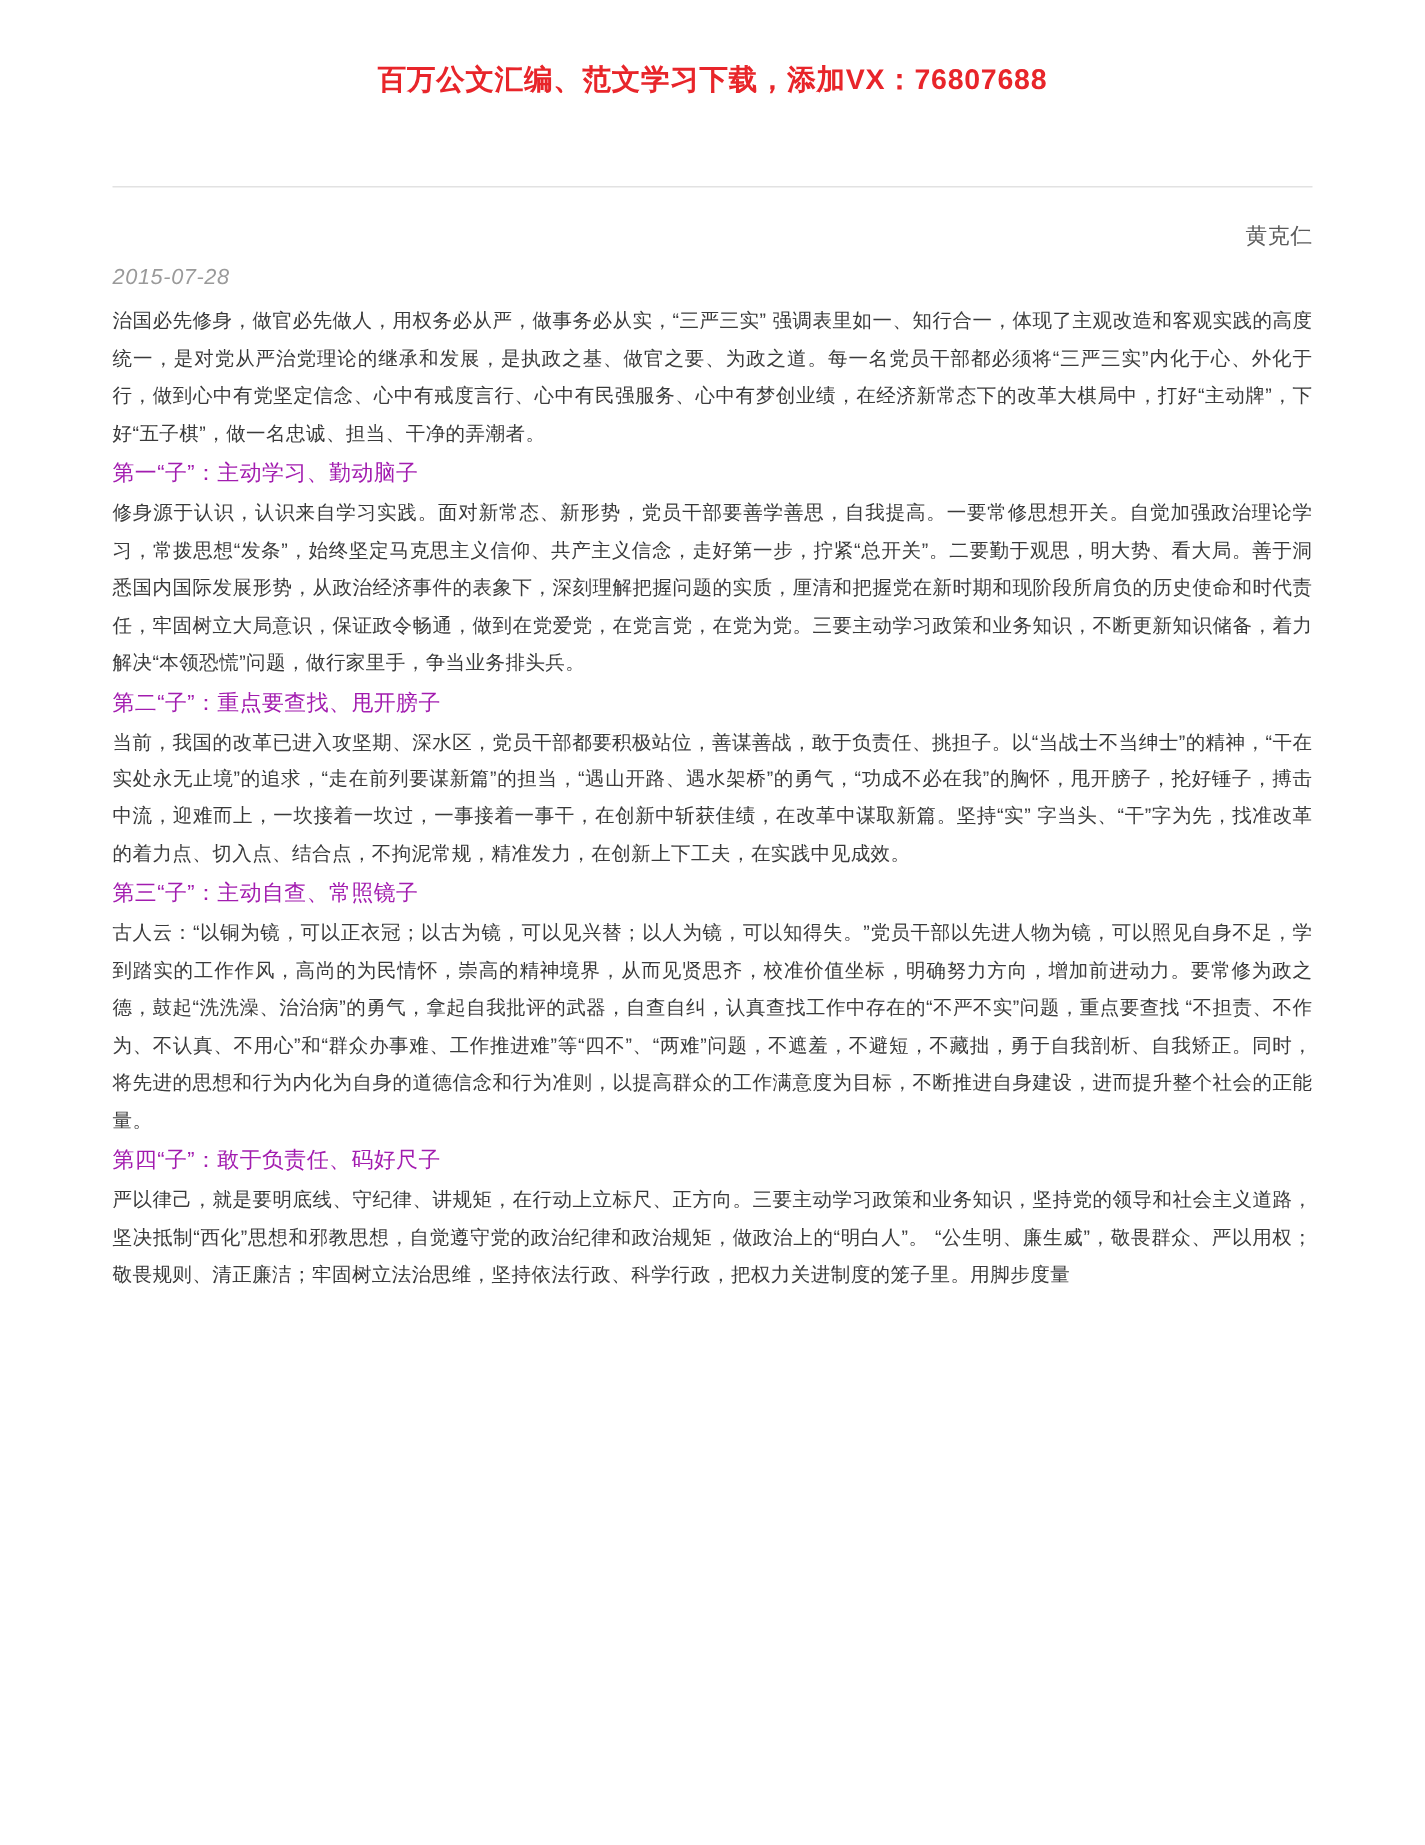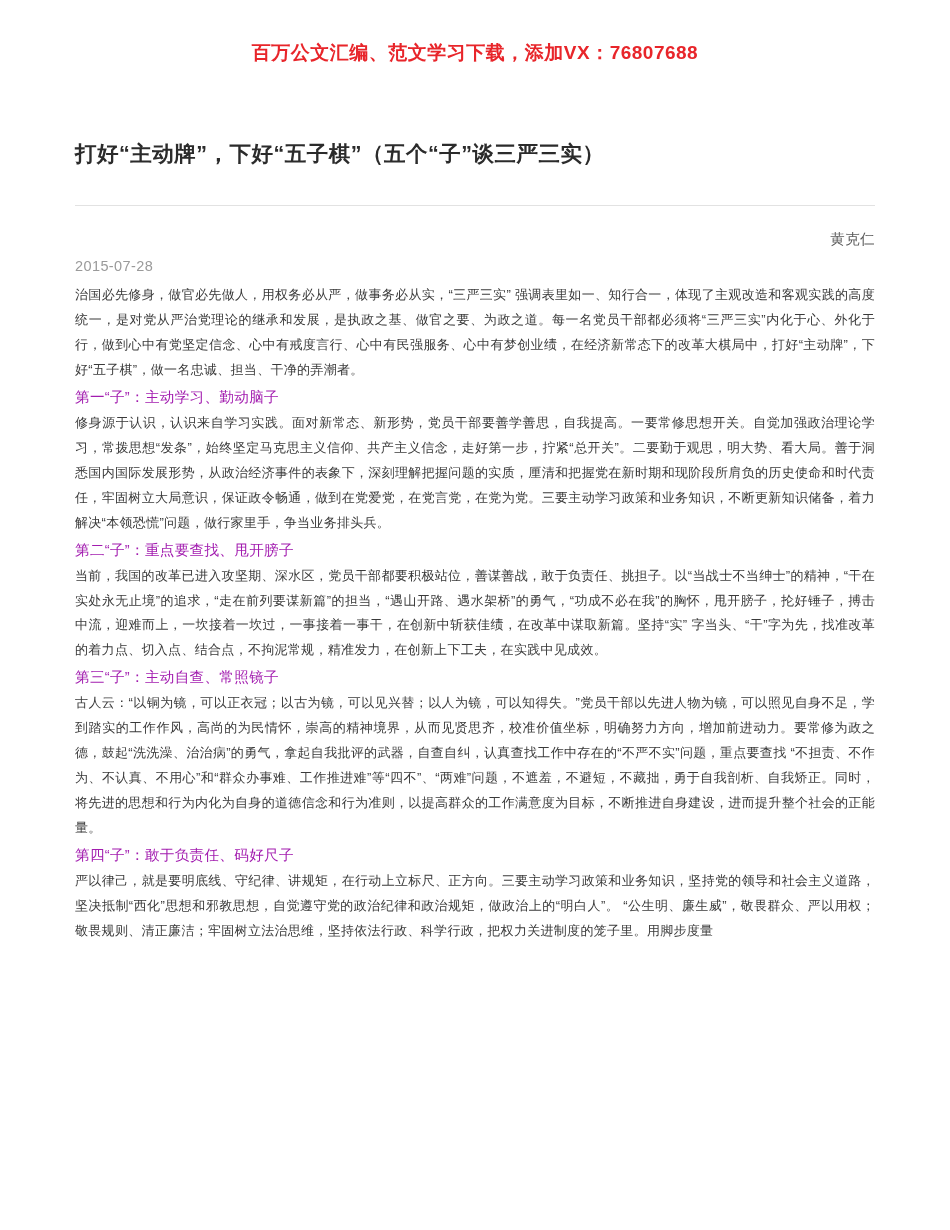--- a/index.html
+++ b/index.html
@@ -57,20 +57,21 @@
     line-height: 1.85;
     letter-spacing: 0.4px;
     text-align: right;
   }
   .meta-date {
     font-size: 14.5px;
     color: #9a9a9a;
     line-height: 1.8;
     padding-bottom: 4px;
     letter-spacing: 0.4px;
+    font-style: italic;
   }
   p.body-para {
     font-size: 13px;
     line-height: 1.92;
     color: #3a3a3a;
     margin: 0;
     text-align: justify;
     text-justify: inter-ideograph;
     letter-spacing: 0.3px;
   }
@@ -84,21 +85,20 @@
 </style>
 </head>
 <body>
 
 <div class="page">
 
   <div class="promo-banner">百万公文汇编、范文学习下载，添加VX：76807688</div>
 
   <div class="content">
 
-    <h1 class="doc-title">打好“主动牌”，下好“五子棋”（五个“子”谈三严三实）</h1>
 
     <hr class="title-rule">
 
     <div class="meta-author">黄克仁</div>
 
     <div class="meta-date">2015-07-28</div>
 
     <p class="body-para">治国必先修身，做官必先做人，用权务必从严，做事务必从实，“三严三实” 强调表里如一、知行合一，体现了主观改造和客观实践的高度统一，是对党从严治党理论的继承和发展，是执政之基、做官之要、为政之道。每一名党员干部都必须将“三严三实”内化于心、外化于行，做到心中有党坚定信念、心中有戒度言行、心中有民强服务、心中有梦创业绩，在经济新常态下的改革大棋局中，打好“主动牌”，下好“五子棋”，做一名忠诚、担当、干净的弄潮者。</p>
 
     <p class="section-head">第一“子”：主动学习、勤动脑子</p>

